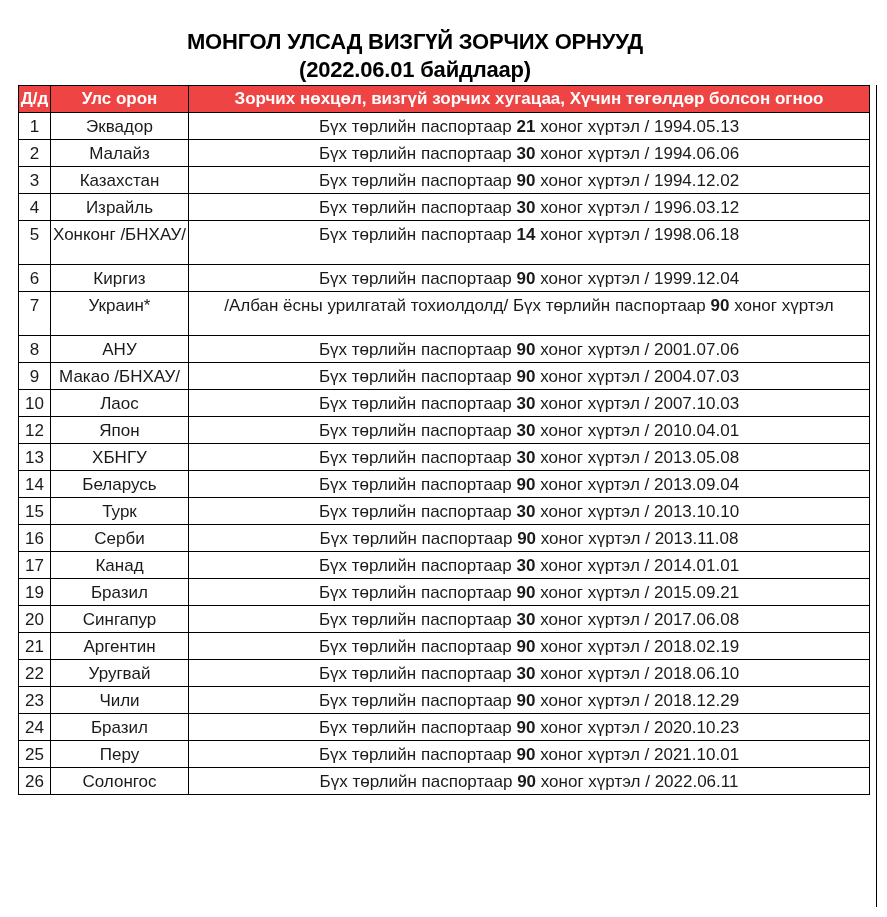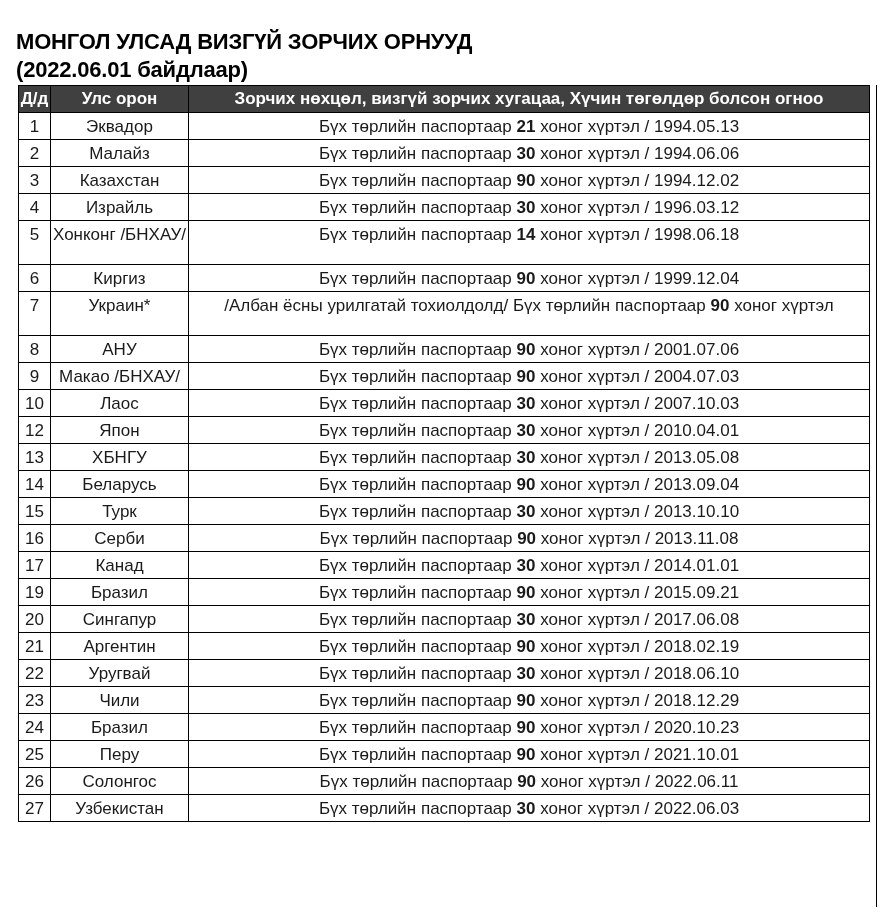--- a/index.html
+++ b/index.html
@@ -1,28 +1,28 @@
 <!DOCTYPE html>
 <html><head>
 <meta charset="utf-8">
 <style>
   html, body { margin: 0; padding: 0; background: #ffffff; }
   body { width: 887px; height: 917px; position: relative; overflow: hidden;
          font-family: "Liberation Sans", sans-serif; color: #1a1a1a; }
-  .title { position: absolute; left: 0; width: 830px; 
-           font-weight: bold; font-size: 22px; letter-spacing: -0.2px; color: #000; margin-left: 16px; }
+  .title { position: absolute; left: 0; width: 830px; text-align: center;
+           font-weight: bold; font-size: 22px; letter-spacing: -0.2px; color: #000; }
   .title.t1 { top: 29px; }
   .title.t2 { top: 57px; left: 0; width: 830px; }
   .outer-line { position: absolute; left: 876px; top: 85px; width: 0; height: 822px;
                 border-left: 1px solid #000; }
   table.visa { position: absolute; left: 18px; top: 85px; border-collapse: collapse;
                width: 851px; table-layout: fixed; }
   table.visa th, table.visa td { border: 1px solid #000; padding: 0; font-size: 17px;
                line-height: 20px; text-align: center; vertical-align: top; }
-  table.visa th { background: #404040; color: #ffffff; font-weight: bold; height: 26px;
+  table.visa th { background: #ef4444; color: #ffffff; font-weight: bold; height: 26px;
                vertical-align: middle; font-size: 17px; white-space: nowrap; margin-left: 44px; }
   table.visa td { height: 27px; padding-top: 4px; box-sizing: border-box; }
   table.visa tr.tall td { height: 44px; }
   col.c1 { width: 32px; }
   col.c2 { width: 138px; }
   col.c3 { width: 681px; }
   td.cond b { font-weight: bold; }
 </style>
 </head>
 <body>
@@ -157,21 +157,16 @@
       <tr>
         <td>25</td>
         <td>Перу</td>
         <td class="cond"><span>Бүх төрлийн паспортаар</span> <b>90</b> <span>хоног хүртэл /</span> <span>2021.10.01</span></td>
       </tr>
       <tr>
         <td>26</td>
         <td>Солонгос</td>
         <td class="cond"><span>Бүх төрлийн паспортаар</span> <b>90</b> <span>хоног хүртэл /</span> <span>2022.06.11</span></td>
       </tr>
-      <tr>
-        <td>27</td>
-        <td>Узбекистан</td>
-        <td class="cond"><span>Бүх төрлийн паспортаар</span> <b>30</b> <span>хоног хүртэл /</span> <span>2022.06.03</span></td>
-      </tr>
     </tbody>
 </table>
 
 <div class="outer-line"></div>
 
 </body></html>

